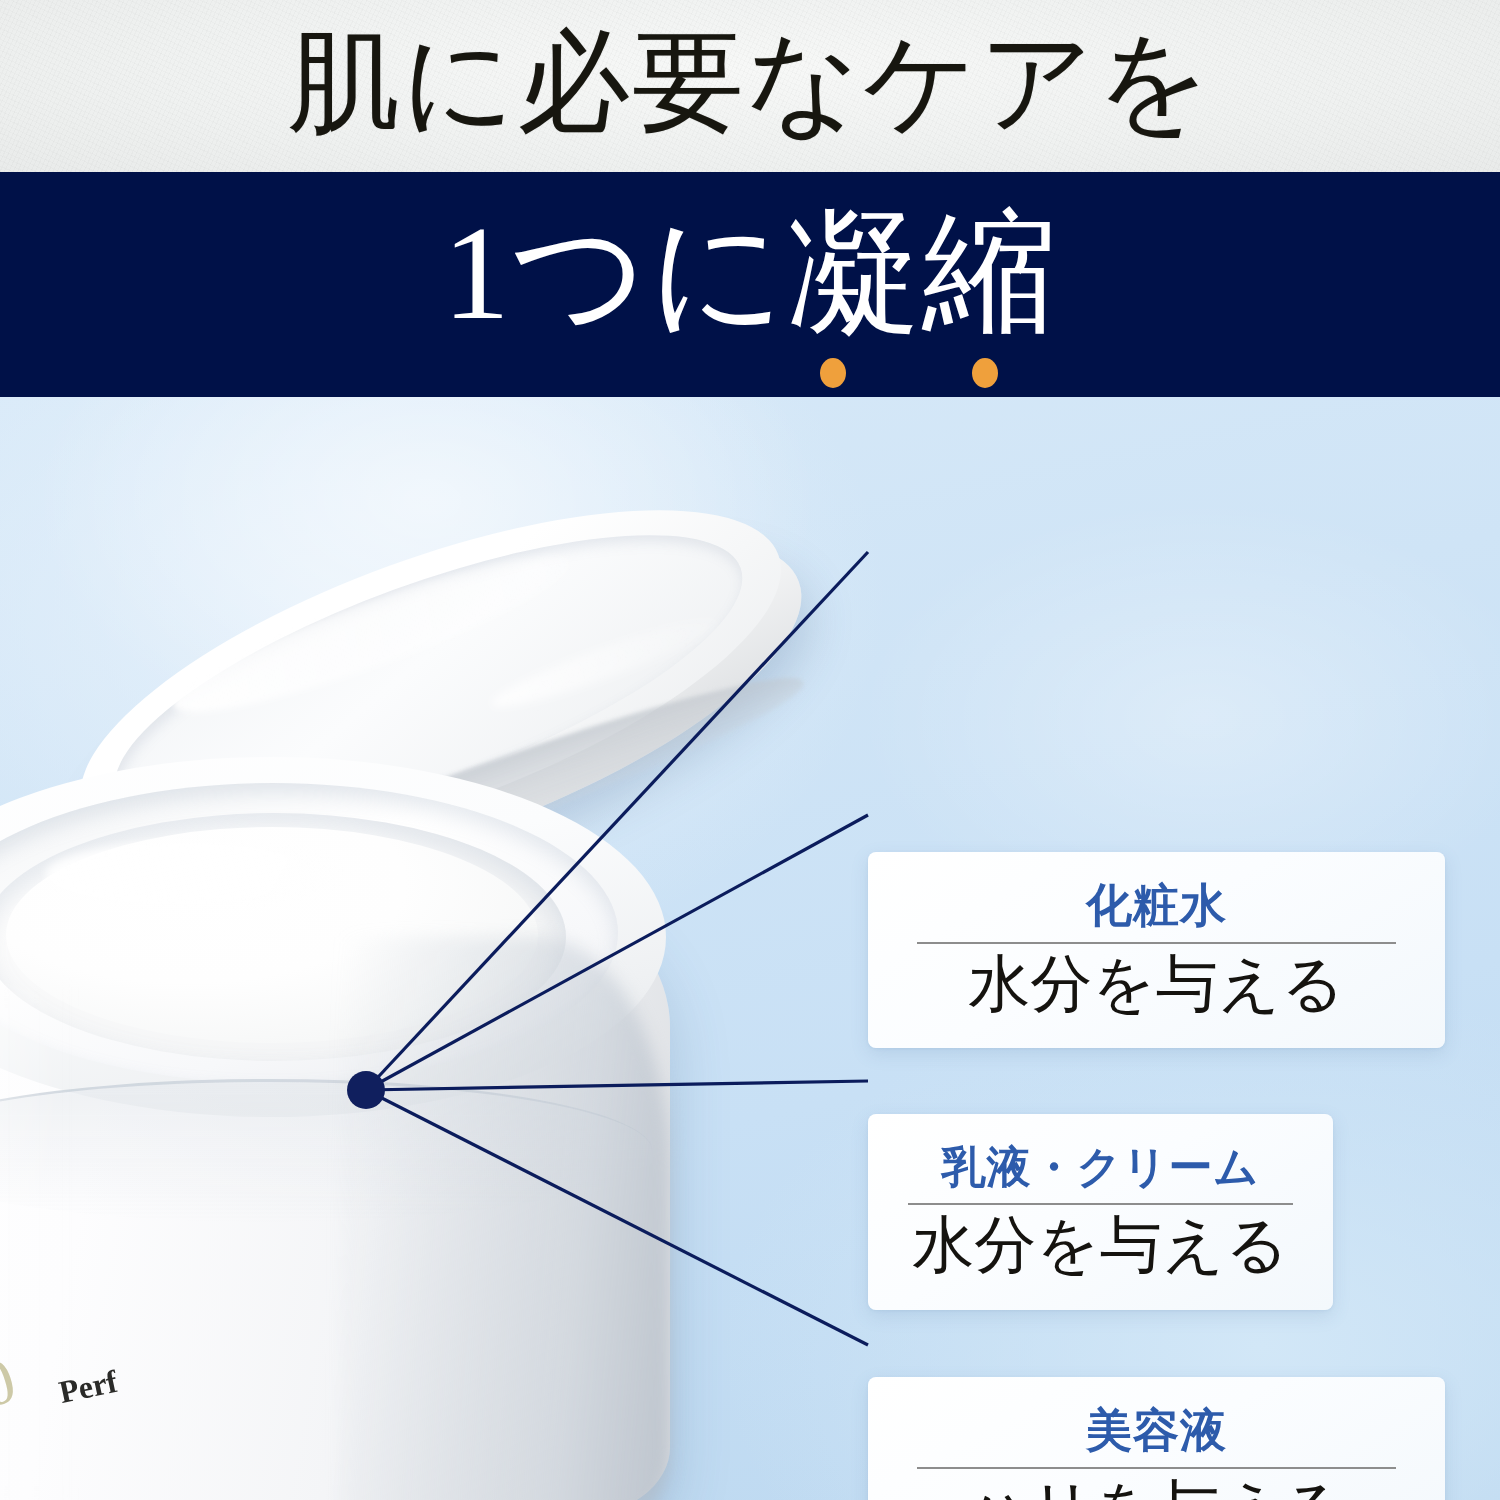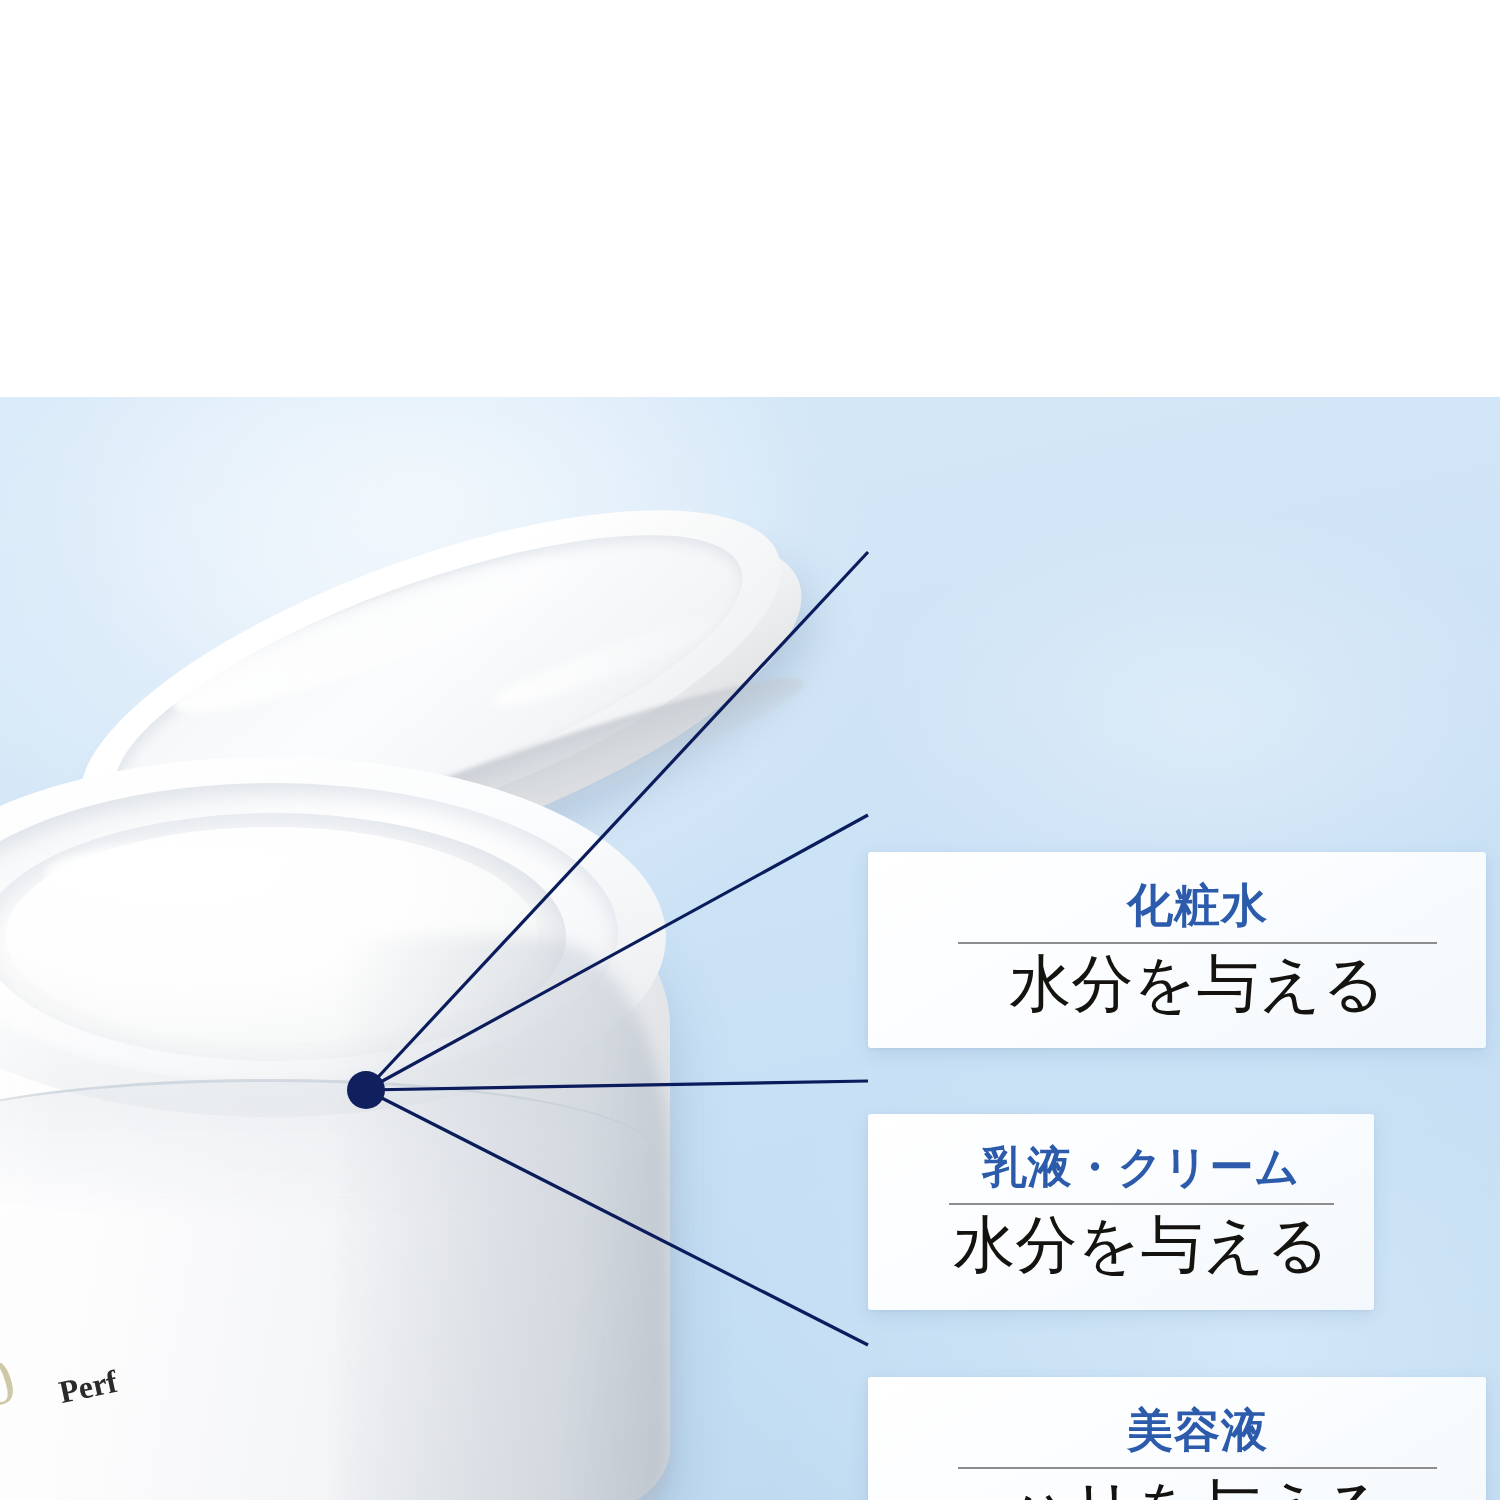--- a/index.html
+++ b/index.html
@@ -278,28 +278,27 @@
     position: absolute;
     left: 0; top: 0;
     width: 1500px; height: 1103px;
     pointer-events: none;
   }
 
   
   .card {
     position: absolute;
     background: linear-gradient(150deg, #ffffff 0%, #fbfdff 45%, #f3f8fc 100%);
-    border-radius: 3px;
+    border-radius: 8px;
     box-shadow: 0 6px 18px rgba(90,125,165,0.16), 0 1px 3px rgba(90,125,165,0.10);
     display: flex;
     flex-direction: column;
     align-items: center;
     justify-content: center;
     overflow: hidden;
-    padding-left: 41px;
   }
   .card-title {
     font-family: "Liberation Sans", "DejaVu Sans", sans-serif;
     font-weight: 700;
     font-size: 46px;
     line-height: 1;
     color: #2d5bab;
     letter-spacing: 1px;
     white-space: nowrap;
   }
@@ -320,21 +319,31 @@
   .card.c1 { left: 868px; top: 455px;  width: 577px; height: 196px; }
   .card.c2 { left: 868px; top: 717px;  width: 465px; height: 196px; }
   .card.c3 { left: 868px; top: 980px;  width: 577px; height: 196px; }
   .card.c2 .card-title { font-size: 44px; }
 </style>
 </head>
 <body>
 
 <div class="page">
 
-
+  <div class="headline-band">
+    <div class="headline-text">肌に必要なケアを</div>
+  </div>
+
+  <div class="navy-band">
+    <div class="navy-inner">
+      <div class="emph-dot d1"></div>
+      <div class="emph-dot d2"></div>
+      <div class="subhead-text">1つに凝縮</div>
+    </div>
+  </div>
 
   <div class="stage">
     <div class="stage-haze"></div>
 
     <div class="jar-wrap">
       <div class="lid">
         <div class="lid-body"></div>
         <div class="lid-top"></div>
         <div class="lid-rim-inner"></div>
         <div class="lid-gloss"></div>

